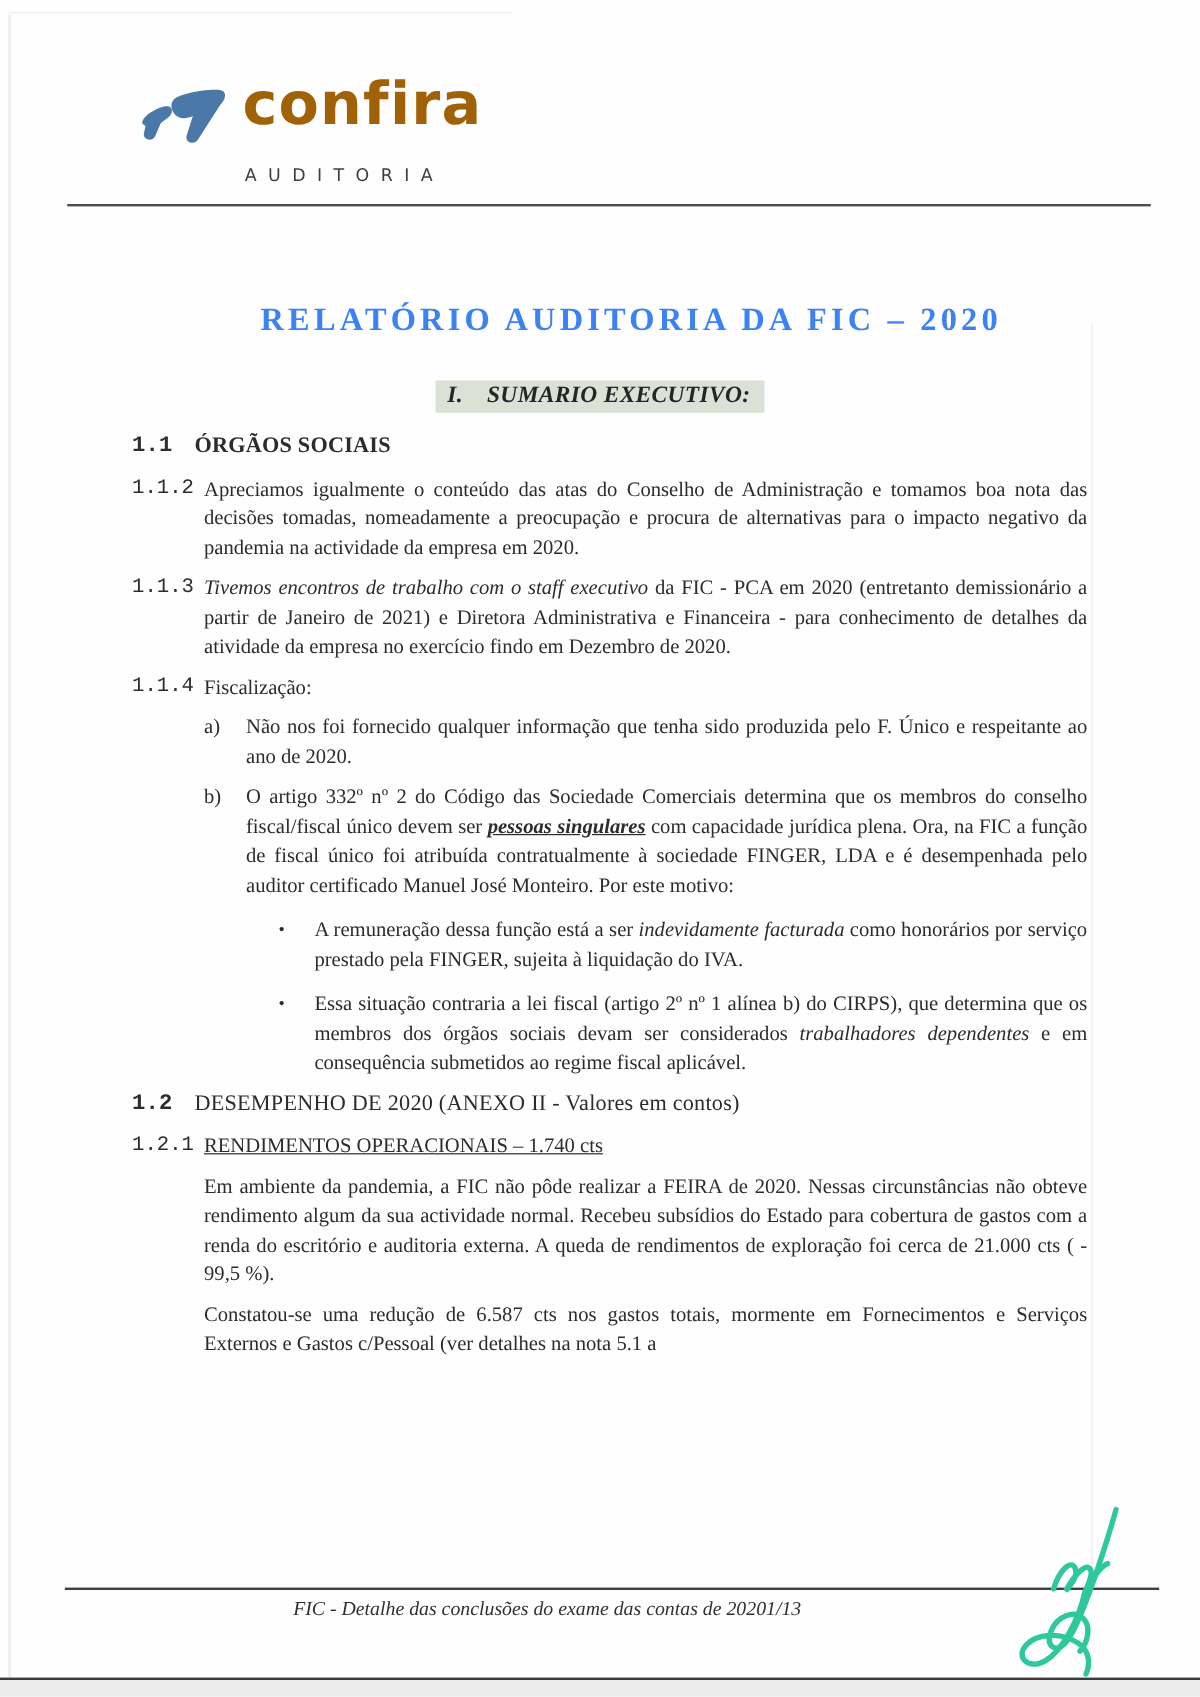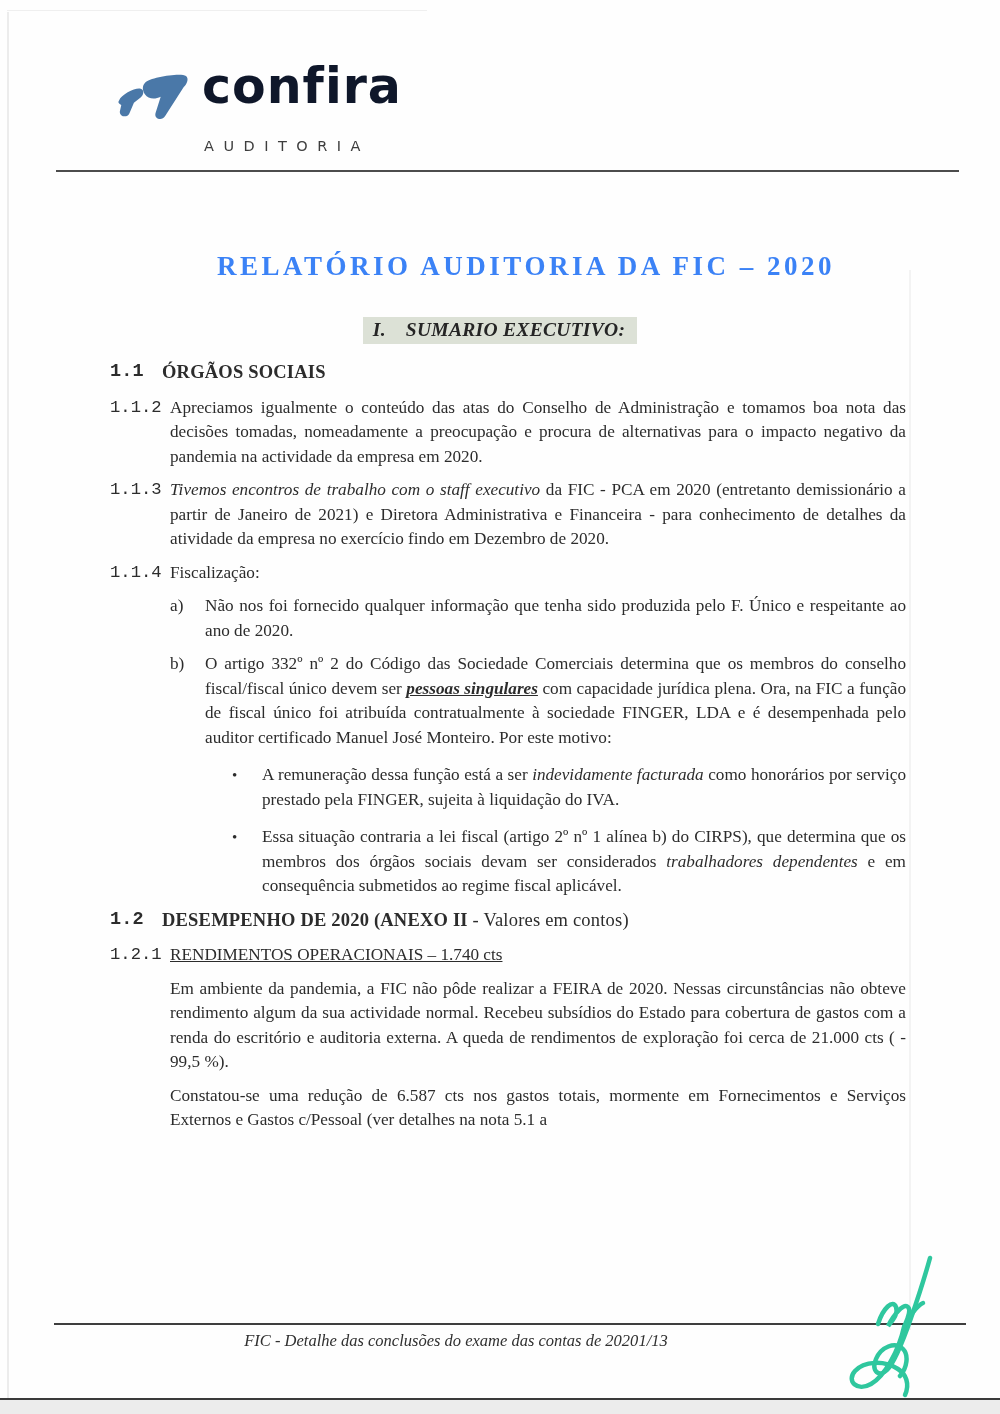--- a/index.html
+++ b/index.html
@@ -12,21 +12,21 @@
   .edge-left  { position:absolute; left:7px; top:12px; width:2px; height:1390px; background:rgba(0,0,0,0.07); }
   .edge-top   { position:absolute; left:7px; top:10px; width:420px; height:1px; background:rgba(0,0,0,0.06); }
   .artifact-v { position:absolute; left:909px; top:270px; width:2px; height:1060px; background:rgba(0,0,0,0.045); }
 
   
   .logo { position:absolute; top:62px; left:116px; }
   .logo-row { display:flex; align-items:flex-start; gap:10px; }
   .logo-icon { margin-top:8px; }
   .brand {
     font-family:"DejaVu Sans", sans-serif; font-size:49px; line-height:1;
-    font-weight:600; color:#0f172a; letter-spacing:1px;
+    font-weight:600; color:#a16207; letter-spacing:1px;
   }
   .tagline {
     margin:6px 0 0 88px; font-family:"DejaVu Sans", sans-serif;
     font-size:14.5px; letter-spacing:9.5px; color:#3d3d3d; font-weight:500;
   }
   .header-rule { position:absolute; top:170px; left:56px; width:903px; border-top:2px solid #4c4c4c; }
 
   
   .doc-title {
     position:absolute; top:251px; left:0; width:100%; text-align:center;
@@ -53,21 +53,21 @@
   .sub .marker { width:35px; flex:none; }
   .sub .body { flex:1; text-align:justify; }
   .bullet { display:flex; margin:13px 0 9px 122px; }
   .bullet .marker { width:30px; flex:none; font-size:15px; }
   .bullet .body { flex:1; text-align:justify; }
   .indent-para { margin:0 0 9px 60px; text-align:justify; }
   .mt { margin-top:7px;align-items:center; }
   .it { font-style:italic; }
   .it-u { font-style:italic; text-decoration:underline; font-weight:bold; }
   .u { text-decoration:underline; }
-  .b { font-weight:bold; }
+  .b { font-weight:normal; }
 
   
   .footer-rule { position:absolute; top:1323px; left:54px; width:912px; border-top:2px solid #3e3e3e; }
   .footer-text {
     position:absolute; top:1331px; left:60px; width:792px;
     display:flex; justify-content:center;
     font-style:italic; font-size:16.5px; color:#303030;
   }
   .bottom-edge { position:absolute; top:1398px; left:0; width:1000px; border-top:2px solid #3a3a3a; }
   .below-strip { position:absolute; top:1400px; left:0; width:1000px; height:14px; background:#ececec; }

